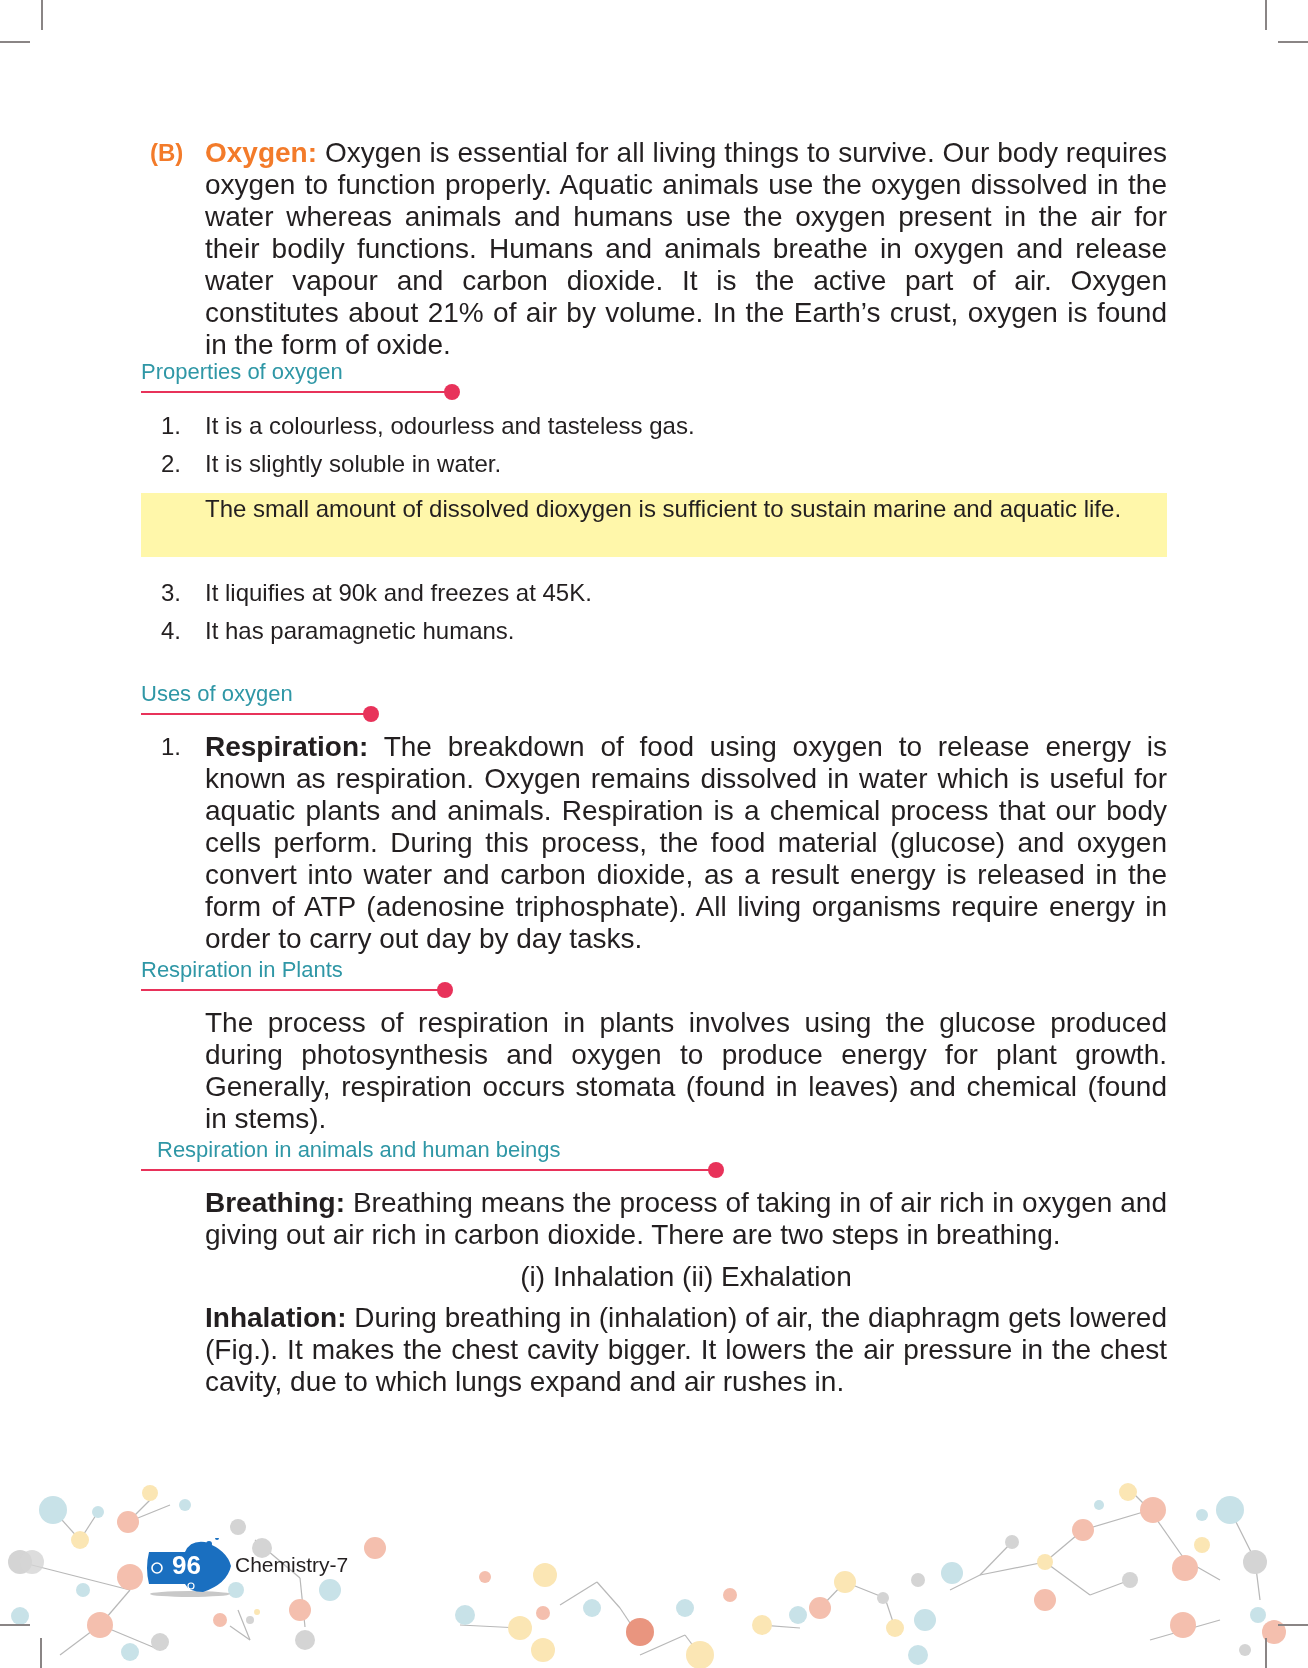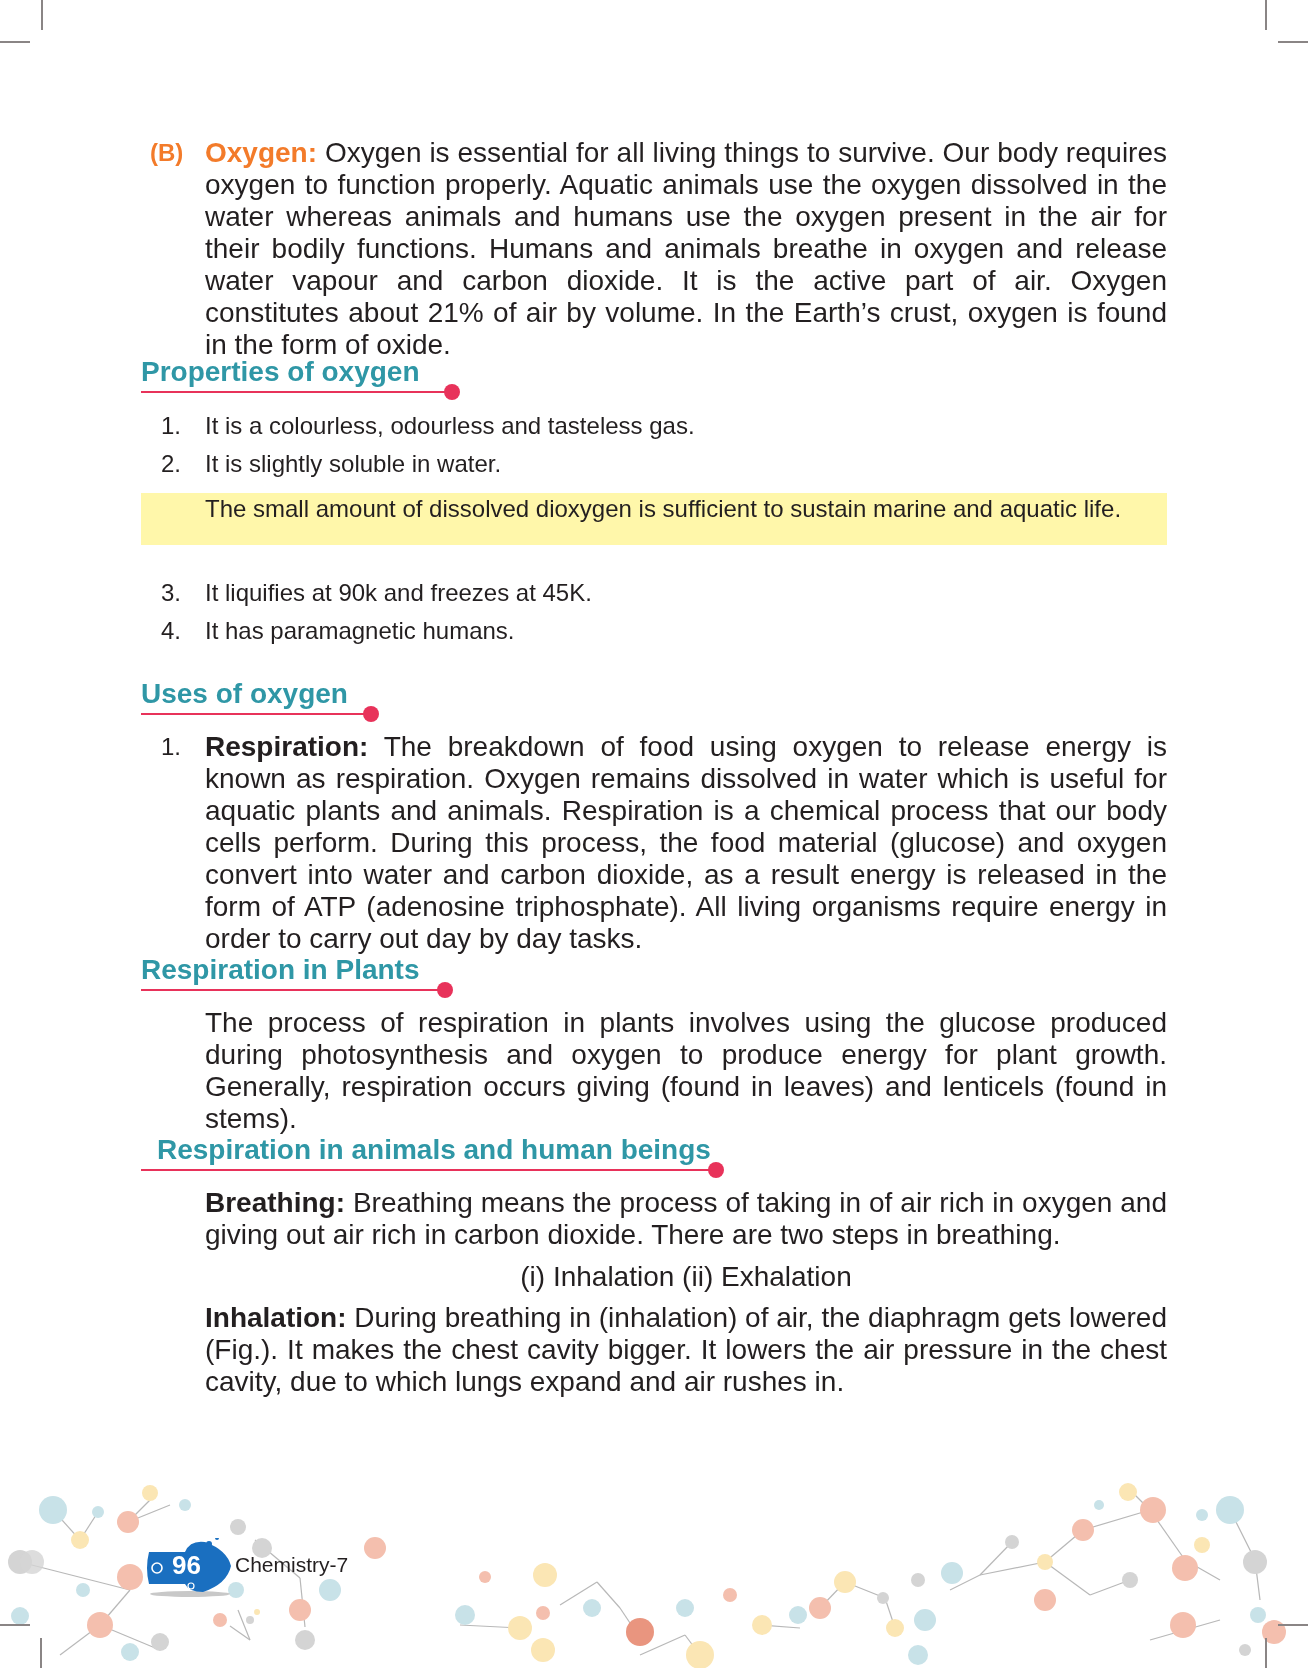--- a/index.html
+++ b/index.html
@@ -3,27 +3,27 @@
 <meta charset="utf-8">
 <style>
   html, body { margin: 0; padding: 0; background: #ffffff; }
   body { width: 1308px; height: 1668px; position: relative; overflow: hidden;
          font-family: "Liberation Sans", "DejaVu Sans", sans-serif; color: #231f20; }
   .crop { position: absolute; background: #8a8585; }
   .block { position: absolute; font-size: 28px; line-height: 32px; text-align: justify; }
   .block p { margin: 0; }
   .label-b { position: absolute; color: #f37b2a; font-weight: bold; font-size: 24px; line-height: 32px; }
   .orange { color: #f37b2a; font-weight: bold; }
-  .heading { position: absolute; left: 141px; color: #2f97a6; font-weight: bold; font-size: 28px; line-height: 32px; }
+  .heading { position: absolute; left: 141px; color: #2f97a6; font-weight: normal; font-size: 22px; line-height: 32px; }
   .uline { position: absolute; left: 141px; height: 2px; background: #e8325a; }
   .udot { position: absolute; width: 16px; height: 16px; border-radius: 50%; background: #e8325a; }
   .item { position: absolute; font-size: 24px; line-height: 32px; }
   .item .num { position: absolute; left: 0; }
   .item .txt { position: absolute; left: 44px; white-space: nowrap; }
-  .hl { position: absolute; left: 141px; top: 493px; width: 1026px; height: 52px; background: #fff7aa; }
+  .hl { position: absolute; left: 141px; top: 493px; width: 1026px; height: 64px; background: #fff7aa; }
   .hl .txt { position: absolute; left: 64px; top: 0; width: 930px; font-size: 24px; line-height: 32px; }
   b { font-weight: bold; }
   .footer { position: absolute; left: 0; top: 1470px; width: 1308px; height: 198px; }
   .badge { position: absolute; left: 145px; top: 1538px; width: 90px; height: 60px; }
   .badge-num { position: absolute; left: 172px; top: 1553px; color: #fff; font-size: 26px; font-weight: bold; line-height: 24px; }
   .book { position: absolute; left: 235px; top: 1552px; font-size: 21px; line-height: 26px; color: #231f20; }
 </style>
 </head>
 <body>
 
@@ -69,21 +69,21 @@
 
 <div class="item" style="left:161px;top:731px;">1.</div>
 <div class="block" style="left:205px;top:731px;width:962px;">
   <p><b>Respiration:</b><span> The breakdown of food using oxygen to release energy is known as respiration. Oxygen remains dissolved in water which is useful for aquatic plants and animals. Respiration is  a chemical process that our body cells perform. During this process, the food material (glucose) and oxygen convert into water and carbon dioxide, as a result energy is released in the form of ATP (adenosine triphosphate). All living organisms require energy in order to carry out day by day tasks.</span></p>
 </div>
 
 <div class="heading" style="top:954px;">Respiration in Plants</div>
 <div class="uline" style="top:989px;width:300px;"></div>
 <div class="udot" style="left:437px;top:982px;"></div>
 
-<div class="block" style="left:205px;top:1007px;width:962px;">The process of respiration in plants involves using the glucose produced during photosynthesis and oxygen to produce energy for plant growth. Generally, respiration occurs giving (found in leaves) and lenticels (found in stems).</div>
+<div class="block" style="left:205px;top:1007px;width:962px;">The process of respiration in plants involves using the glucose produced during photosynthesis and oxygen to produce energy for plant growth. Generally, respiration occurs stomata (found in leaves) and chemical (found in stems).</div>
 
 <div class="heading" style="top:1134px;margin-left:16px;">Respiration in animals and human beings</div>
 <div class="uline" style="top:1169px;width:570px;"></div>
 <div class="udot" style="left:708px;top:1162px;"></div>
 
 <div class="block" style="left:205px;top:1187px;width:962px;">
   <p><b>Breathing:</b><span> Breathing means the process of taking in  of air rich in oxygen and giving out air rich in carbon dioxide. There are two steps in breathing.</span></p>
 </div>
 <div class="block" style="left:205px;top:1261px;width:962px;text-align:center;">(i) Inhalation (ii) Exhalation</div>
 <div class="block" style="left:205px;top:1302px;width:962px;">

